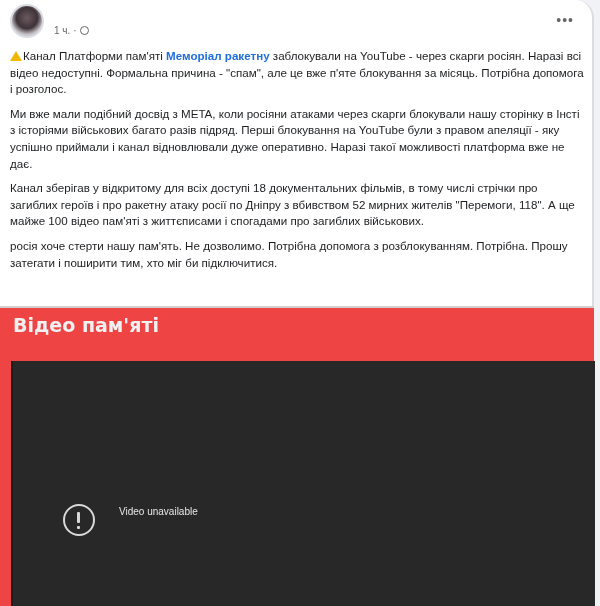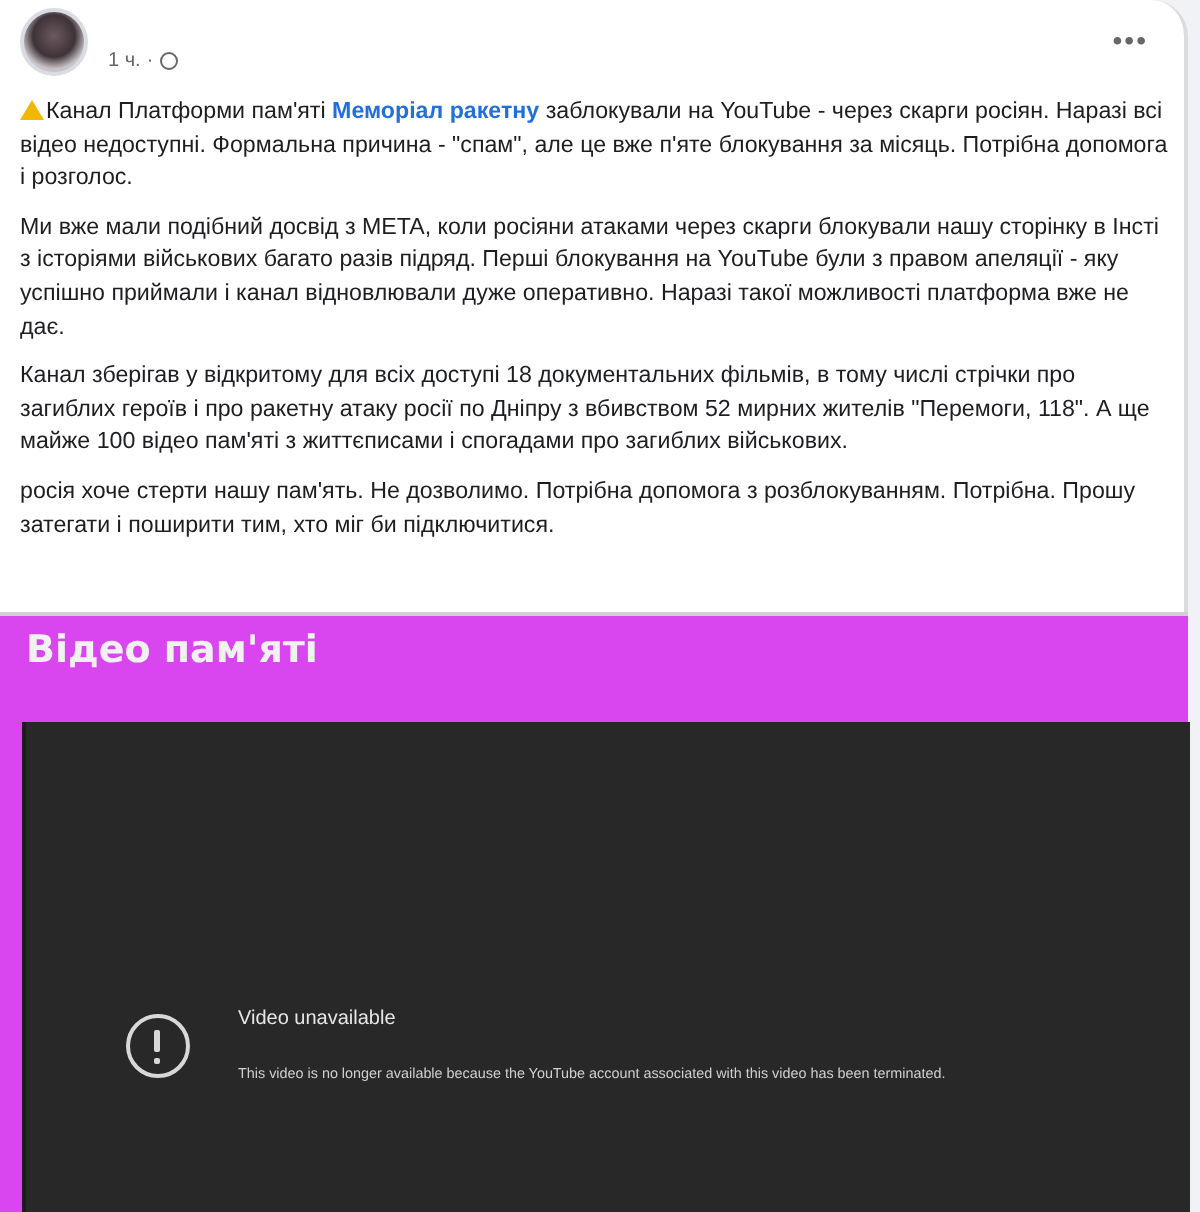--- a/index.html
+++ b/index.html
@@ -26,21 +26,21 @@
   .author-line { position: absolute; left: 44px; top: 2px; font-size: 12.5px; color: #050505; white-space: nowrap; }
   .author-line b { font-weight: bold; }
   .muted { color: #65676b; }
   .meta-line { position: absolute; left: 44px; top: 21px; font-size: 10px; color: #65676b; display: flex; align-items: center; gap: 3px; }
   .globe { display: inline-block; width: 9px; height: 9px; border-radius: 50%; border: 1.3px solid #65676b; box-sizing: border-box; }
   .more-btn { position: absolute; right: 16px; top: 12px; font-size: 14px; color: #65676b; letter-spacing: 1px; line-height: 8px; cursor: pointer; }
   .body-text { position: absolute; left: 10px; top: 48px; width: 574px; font-size: 11.6px; color: #1c1e21; line-height: 16.6px; }
   .body-text p { margin: 0 0 8px 0; }
   .warn { display: inline-block; width: 0; height: 0; border-left: 6px solid transparent; border-right: 6px solid transparent; border-bottom: 10px solid #f2b705; vertical-align: -1px; margin-right: 1px; }
   .link { color: #216fdb; font-weight: bold; cursor: pointer; }
-  .video-block { position: absolute; left: 0; top: 306px; width: 594px; height: 300px; background: #d946ef; border-top: 2px solid #d0d0d0; box-sizing: border-box; }
+  .video-block { position: absolute; left: 0; top: 306px; width: 594px; height: 300px; background: #ef4444; border-top: 2px solid #d0d0d0; box-sizing: border-box; }
   .video-title { position: absolute; left: 13px; top: 6px; font-size: 19px; font-weight: bold; color: #f1f1f1; font-family: "DejaVu Sans", sans-serif; }
   .player { position: absolute; left: 11px; top: 53px; width: 582px; height: 260px; background: #282828; border-left: 2px solid #1c1c1c; }
   .unavail { position: absolute; left: 50px; top: 143px; display: flex; align-items: center; }
   .unavail-icon { width: 32px; height: 32px; border-radius: 50%; border: 2.5px solid #d8d8d8; box-sizing: border-box; position: relative; }
   .unavail-icon::before { content: ""; position: absolute; left: 12px; top: 6px; width: 3px; height: 11px; background: #d8d8d8; border-radius: 1px; }
   .unavail-icon::after { content: ""; position: absolute; left: 12px; top: 20px; width: 3px; height: 3px; background: #d8d8d8; border-radius: 1px; }
   .unavail-text { margin-left: 24px; }
   .unavail-title { font-size: 10px; color: #e6e6e6; margin-bottom: 17px; }
   .unavail-sub { font-size: 7.2px; color: #cfcfcf; white-space: nowrap; }
 </style>
@@ -67,18 +67,17 @@
     <p>росія хоче стерти нашу пам'ять. Не дозволимо. Потрібна допомога з розблокуванням. Потрібна. Прошу затегати і поширити тим, хто міг би підключитися.</p>
   </div>
 
   <div class="video-block">
     <div class="video-title">Відео пам'яті</div>
     <div class="player">
       <div class="unavail">
         <div class="unavail-icon"></div>
         <div class="unavail-text">
           <div class="unavail-title">Video unavailable</div>
-          <div class="unavail-sub">This video is no longer available because the YouTube account associated with this video has been terminated.</div>
         </div>
       </div>
     </div>
   </div>
 </div>
 
 </body></html>

